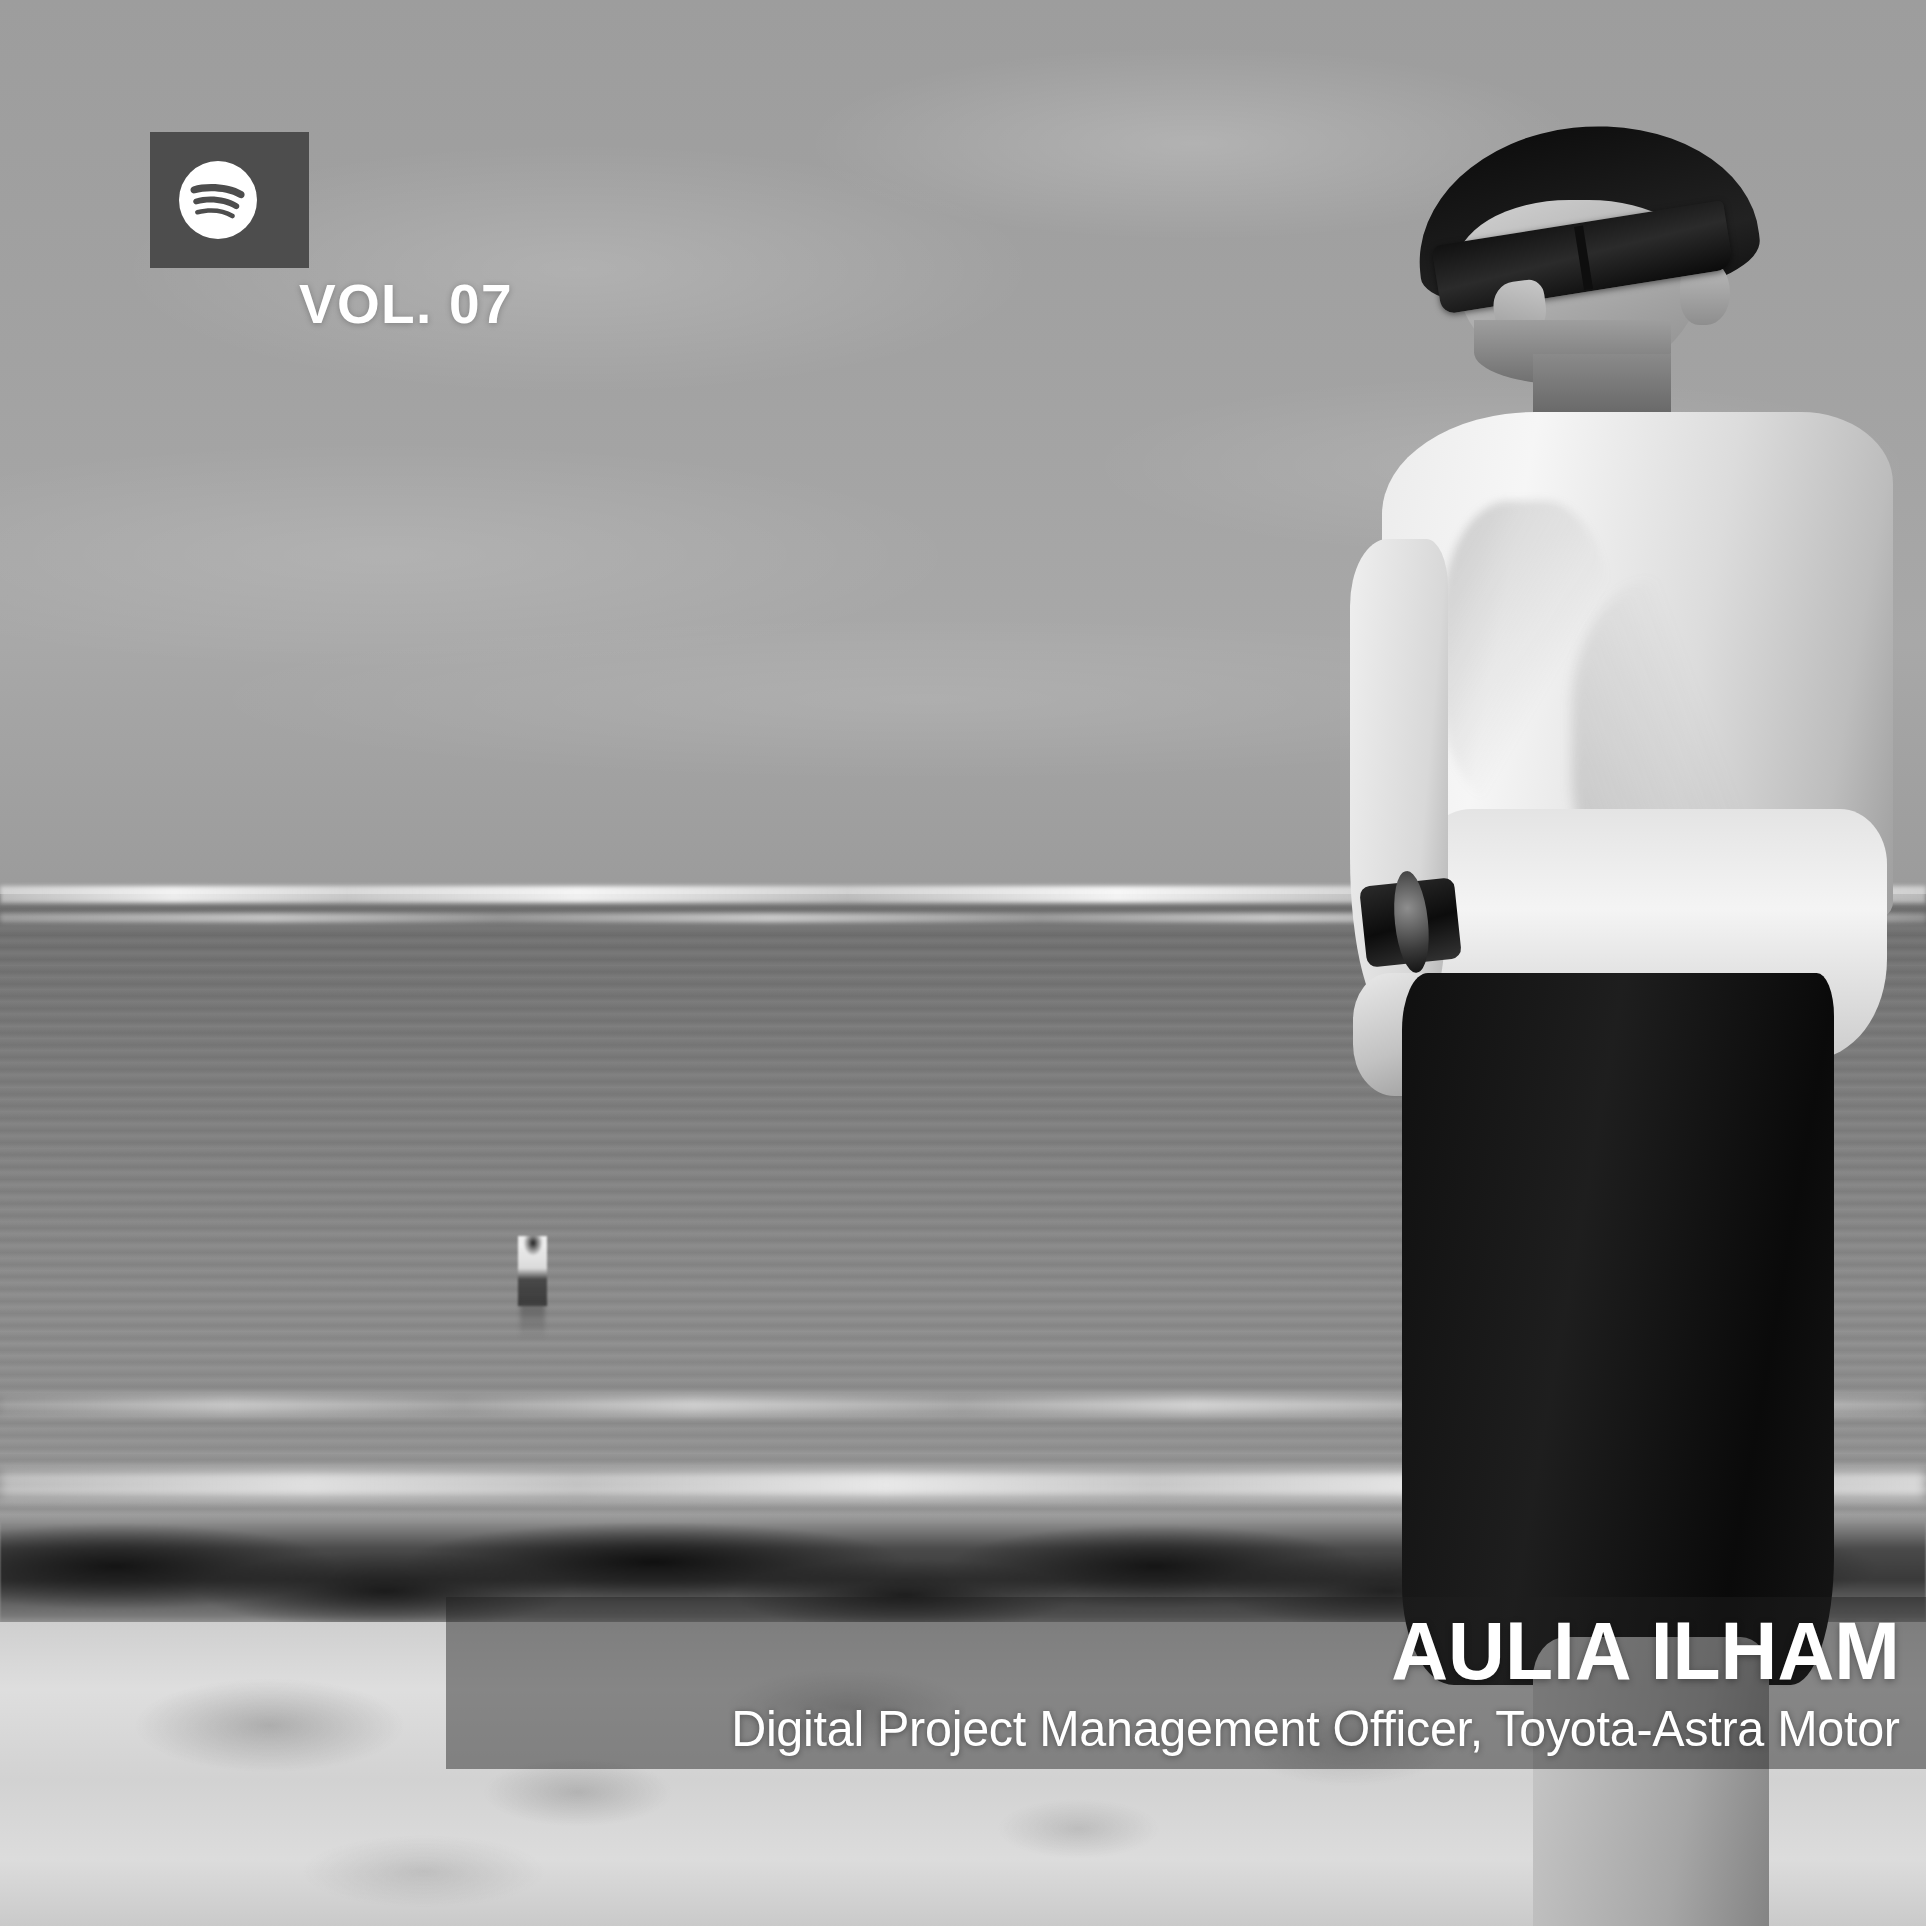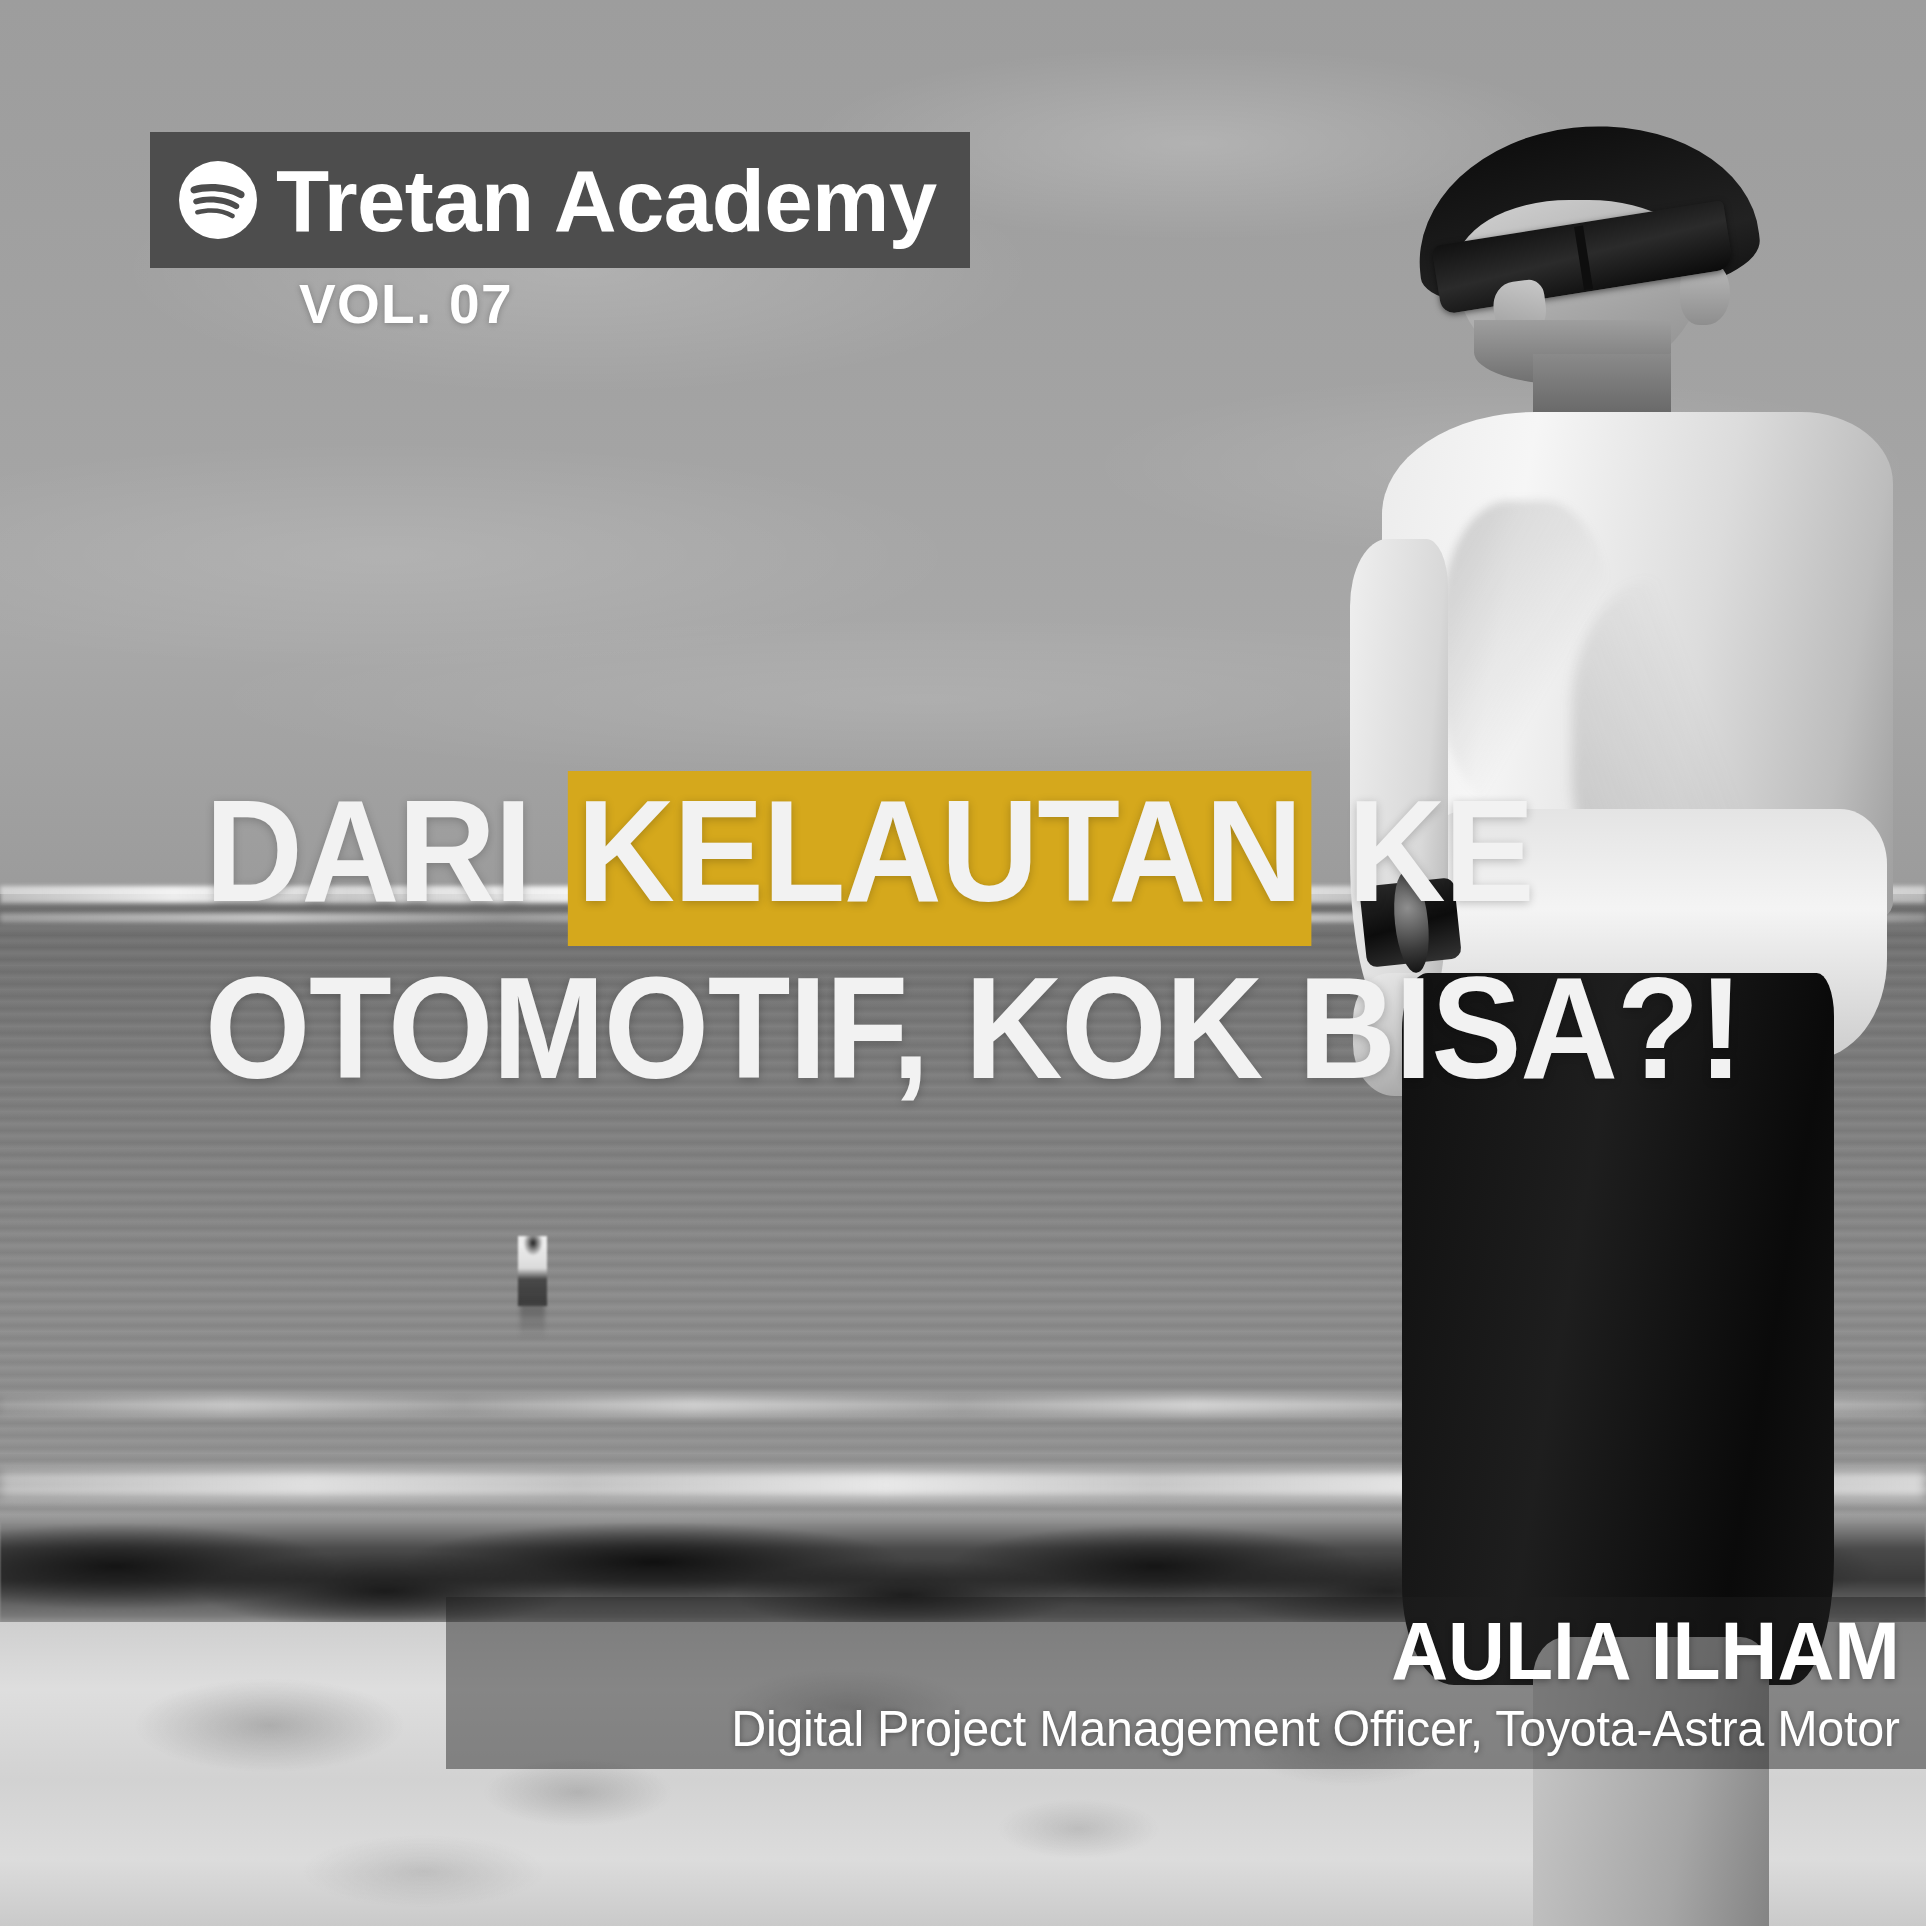--- a/index.html
+++ b/index.html
@@ -285,28 +285,23 @@
 
   <div class="badge">
     <span class="spot">
       <svg viewBox="0 0 168 168" width="78" height="78" aria-hidden="true">
         <circle cx="84" cy="84" r="84" fill="#ffffff"></circle>
         <path fill="#4d4d4d" d="M119.5 121.3c-1.5 2.4-4.6 3.2-7 1.7-19.2-11.7-43.3-14.4-71.7-7.9-2.7.6-5.4-1.1-6-3.8-.6-2.7 1.1-5.4 3.8-6 31.1-7.1 57.8-4 79.3 9.1 2.4 1.4 3.1 4.5 1.6 6.9z"></path>
         <path fill="#4d4d4d" d="M129 100.6c-1.9 3-5.8 4-8.8 2.1-22-13.5-55.5-17.4-81.5-9.5-3.4 1-6.9-.9-7.9-4.2-1-3.4.9-6.9 4.3-7.9 29.7-9 66.6-4.6 91.9 10.9 2.9 1.8 3.9 5.7 2 8.6z"></path>
         <path fill="#4d4d4d" d="M129.8 79c-26.4-15.7-70-17.1-95.2-9.5-4 1.2-8.3-1.1-9.5-5.1-1.2-4 1-8.3 5.1-9.5 29-8.8 77.1-7.1 107.5 10.9 3.6 2.1 4.8 6.8 2.6 10.4-2.1 3.6-6.8 4.8-10.5 2.8z"></path>
       </svg>
     </span>
-    <span class="badge-title">Tretan Academy</span>
   </div>
 
   <div class="vol">VOL. 07</div>
 
-  <div class="headline">
-    <div class="hl-line"><span>DARI </span><span class="hl-mark">KELAUTAN</span><span> KE</span></div>
-    <div class="hl-line">OTOMOTIF, KOK BISA?!</div>
-  </div>
 
   <div class="lower"></div>
   <div class="speaker-name">AULIA ILHAM</div>
   <div class="speaker-role">Digital Project Management Officer, Toyota-Astra Motor</div>
 
 </div>
 
 
 </body></html>

